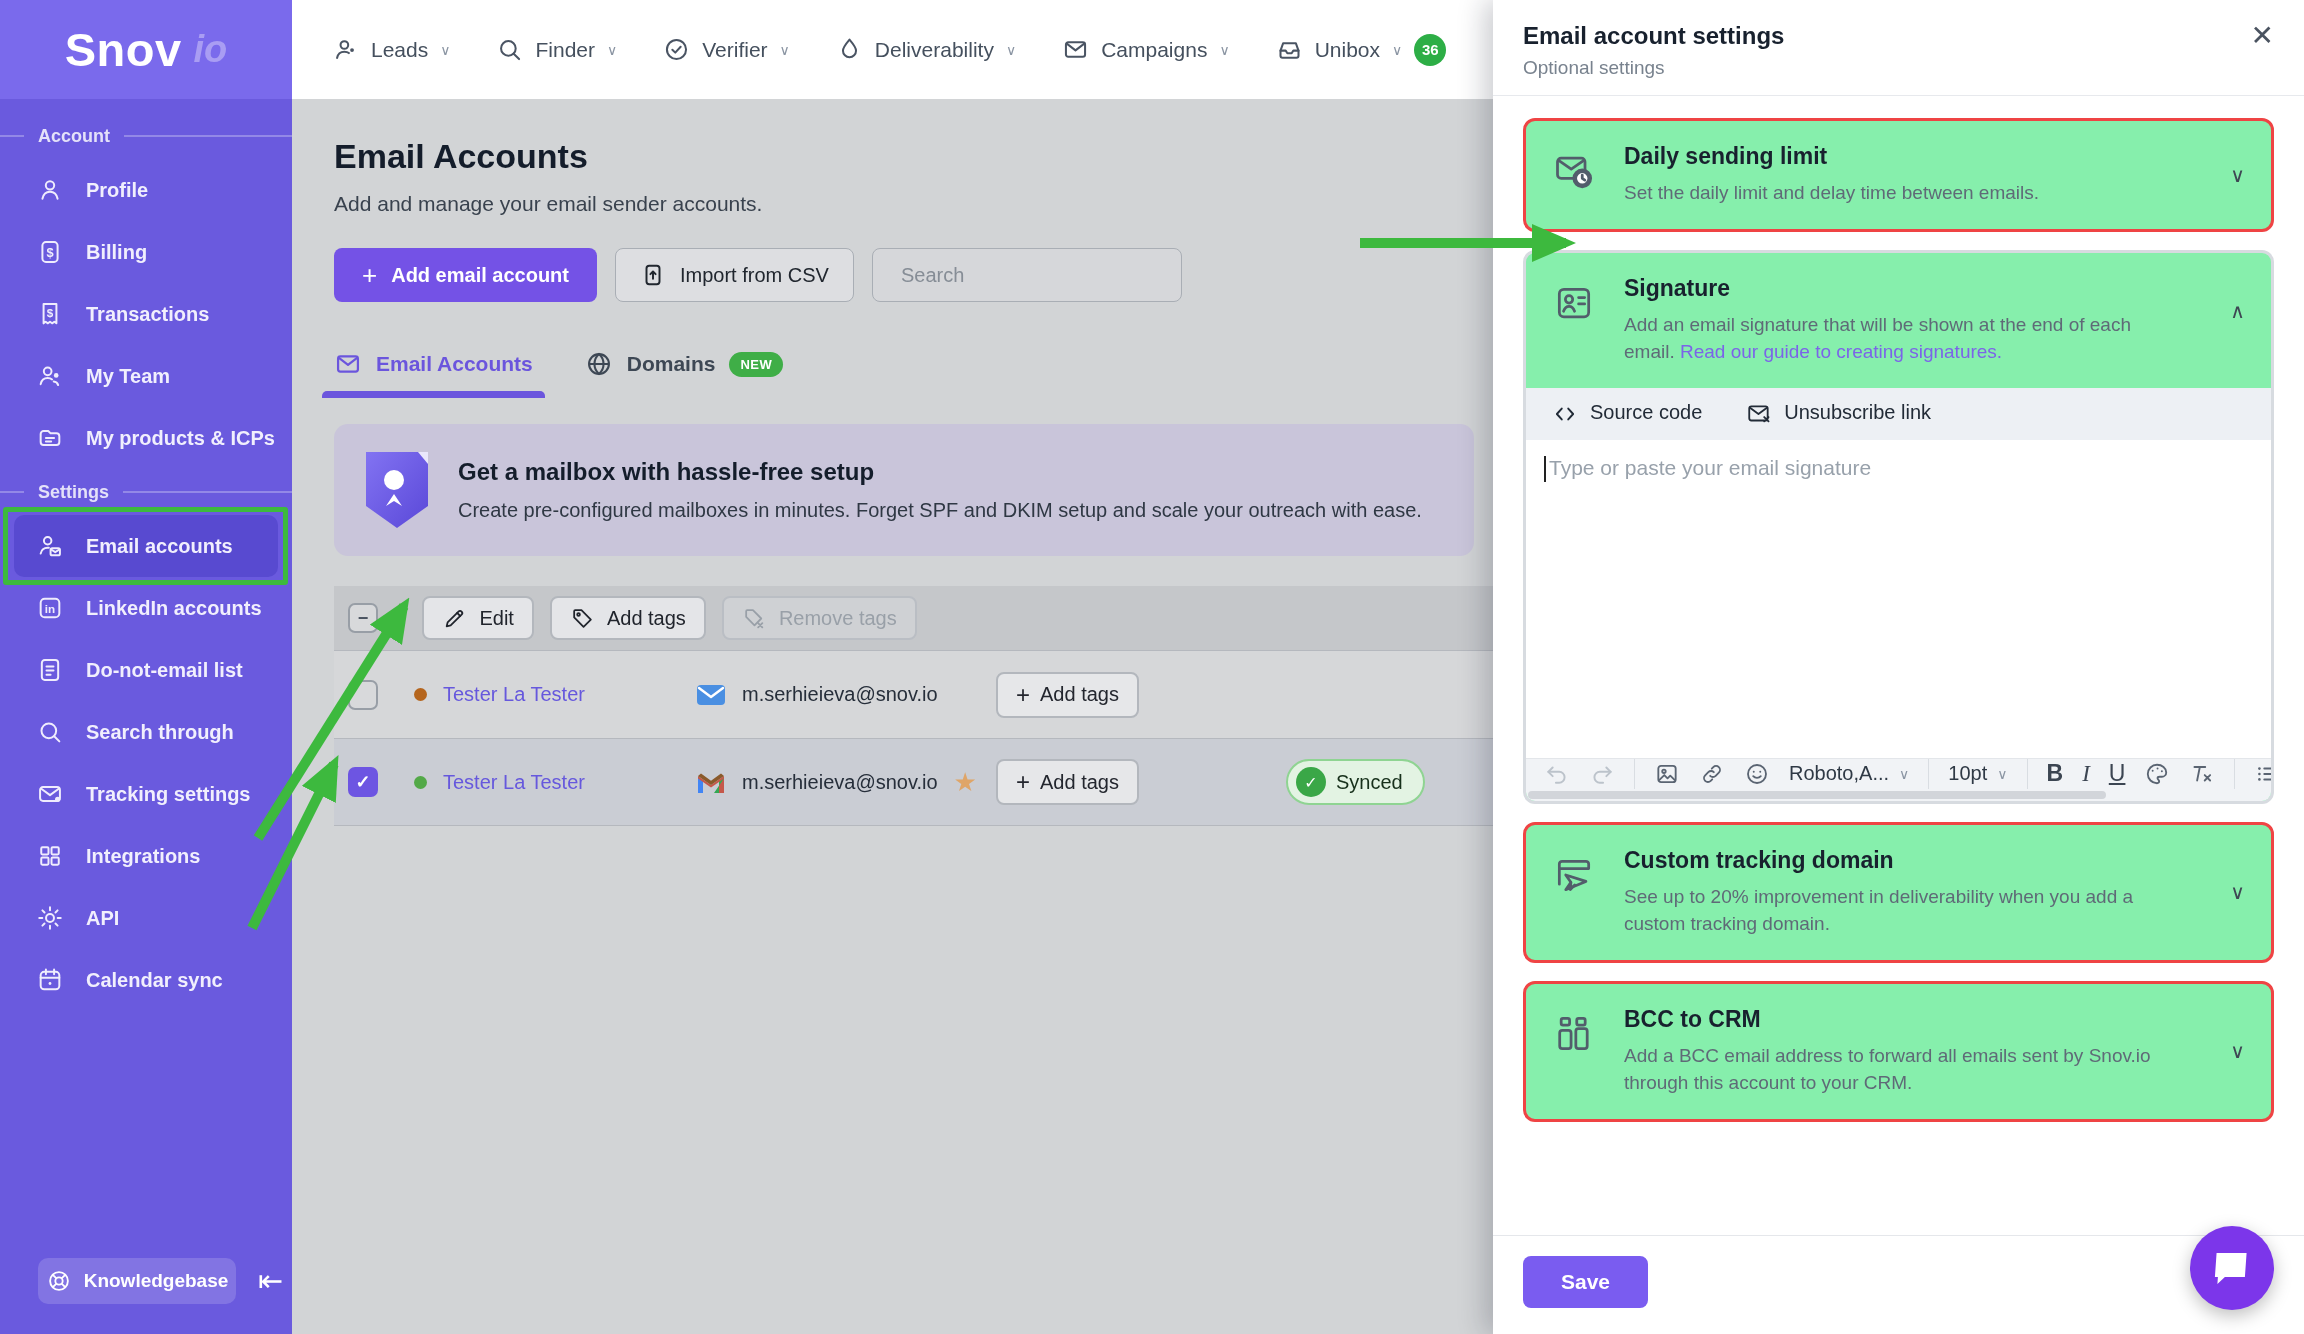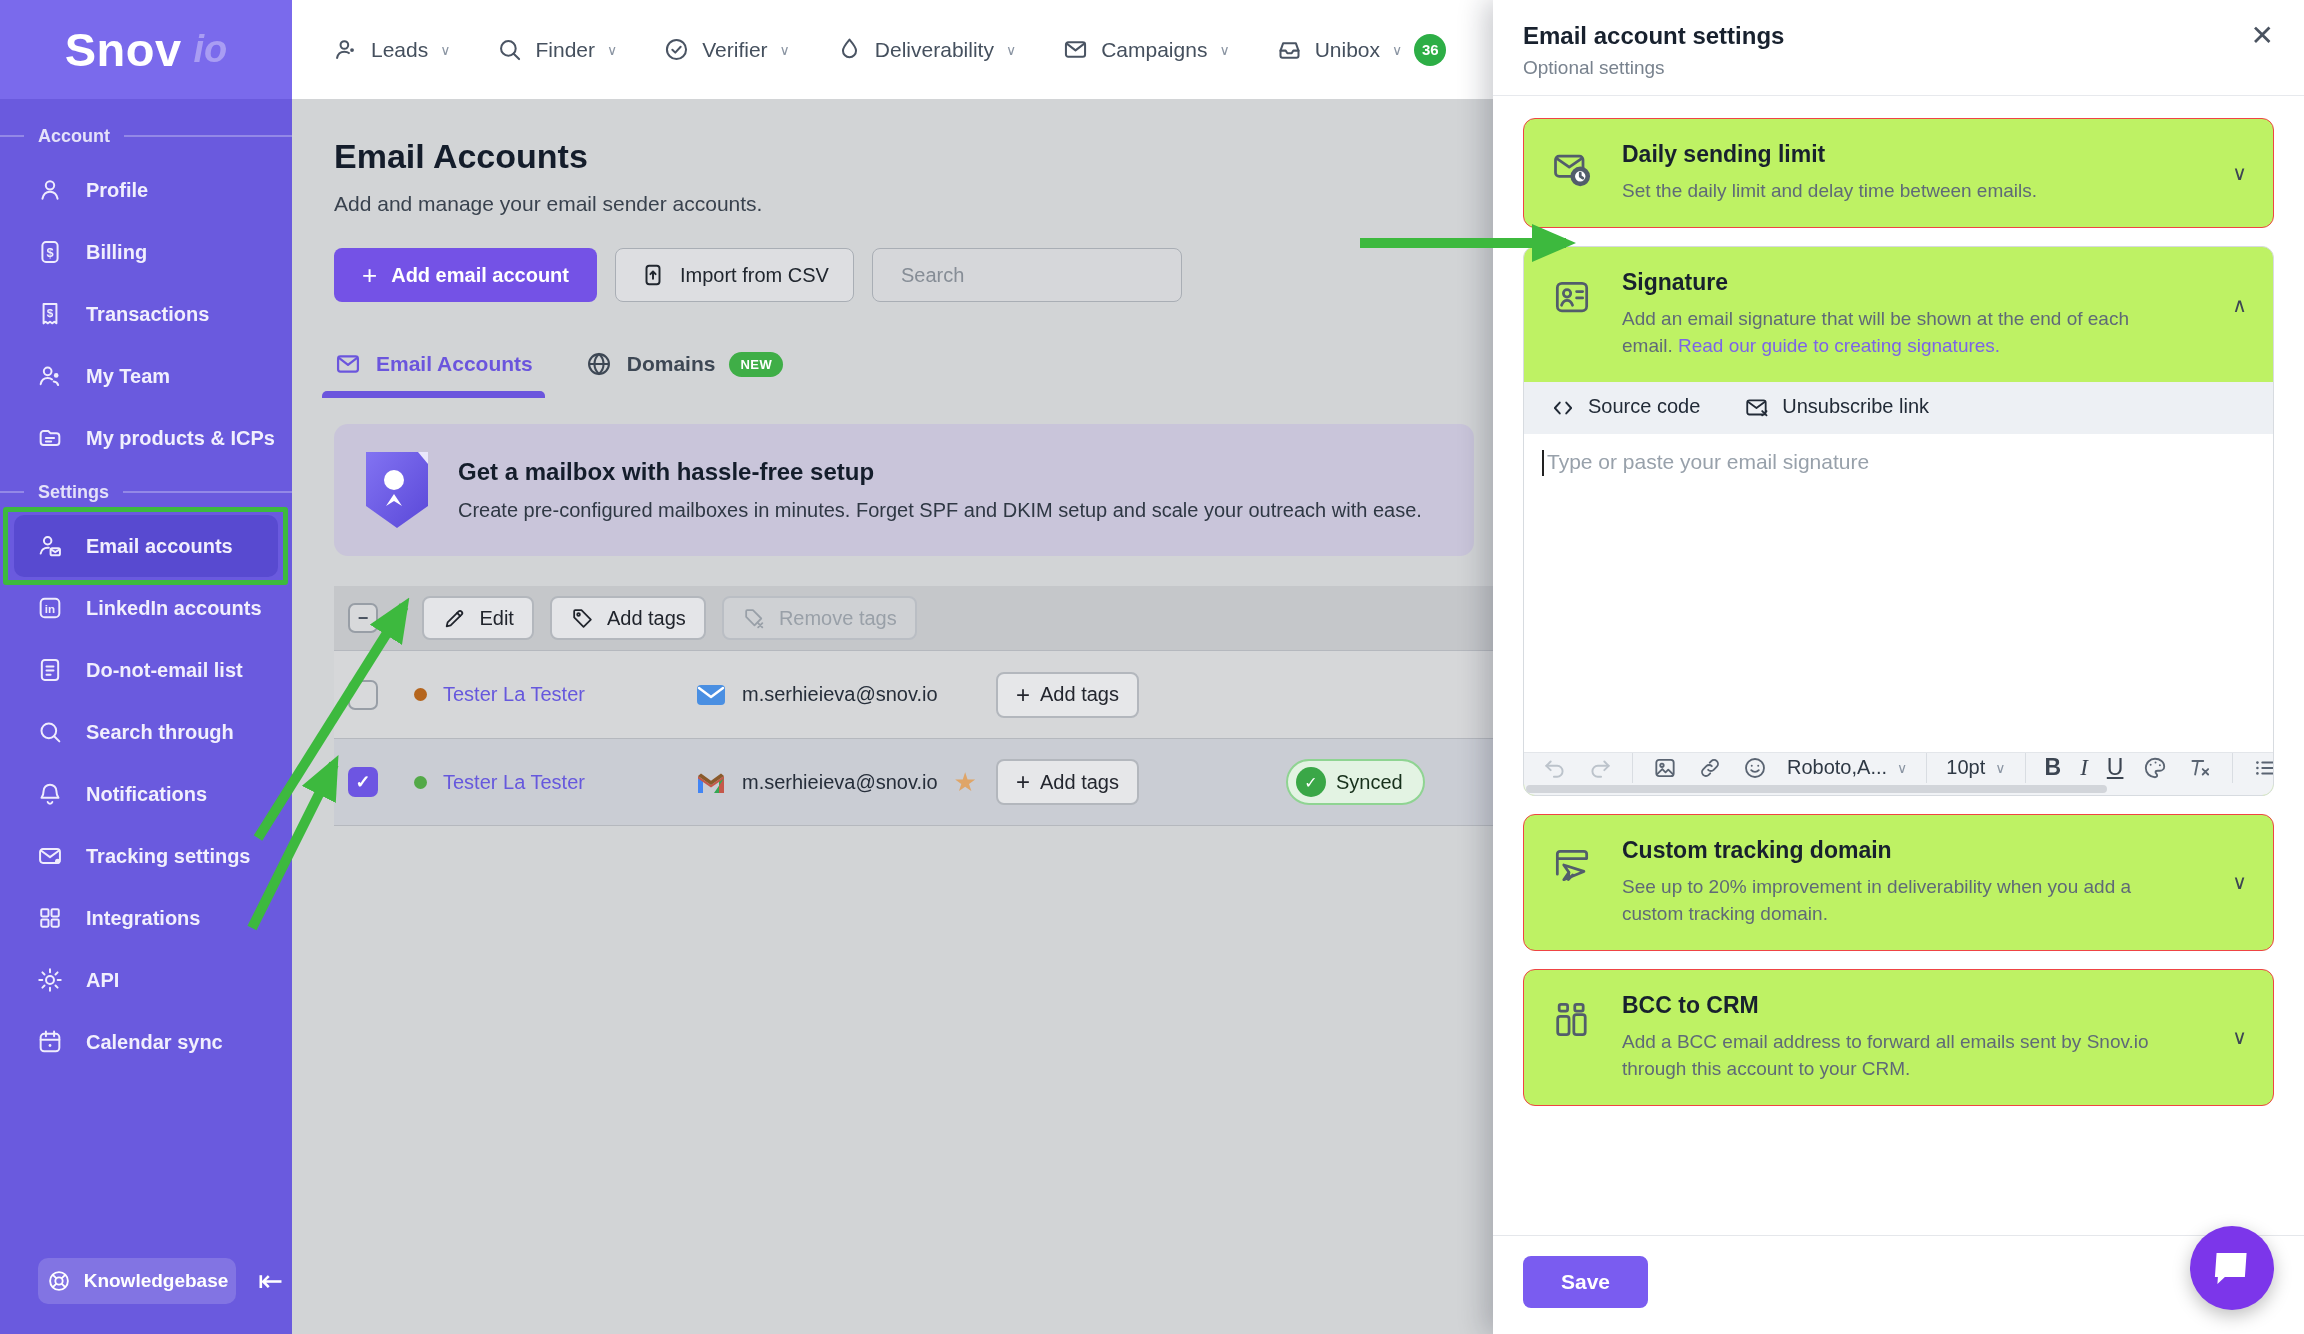--- a/index.html
+++ b/index.html
@@ -79,21 +79,21 @@
   .synced { display:inline-flex; align-items:center; gap:10px; height:46px; border:2px solid #8fd492; background:#e3f3e3; border-radius:999px; padding:0 20px 0 8px; font-size:20px; color:#17301b; font-weight:500; }
   .synced-check { width:30px; height:30px; border-radius:50%; background:#3aa747; color:#fff; display:flex; align-items:center; justify-content:center; font-size:16px; }
 
   
   .panel { position:absolute; top:0; right:0; width:811px; height:100%; background:#fff; box-shadow:-8px 0 26px rgba(20,25,40,.22); z-index:10; display:flex; flex-direction:column; }
   .panel-head { flex:none; padding:22px 30px 16px; position:relative; border-bottom:1px solid #e7e9ed; }
   .panel-title { font-size:24px; font-weight:bold; color:#18212e; }
   .panel-sub { margin-top:7px; font-size:19px; color:#78828e; }
   .close-x { position:absolute; right:30px; top:22px; font-size:28px; color:#4a5360; cursor:pointer; line-height:1; }
   .panel-body { flex:1; padding:22px 30px; display:flex; flex-direction:column; gap:18px; overflow:hidden; }
-  .card { border:1px solid #ef4444; border-radius:12px; background:#bef264; }
+  .card { border:3px solid #ef4444; border-radius:12px; background:#86efac; }
   .card-head { display:flex; gap:24px; padding:22px 26px; position:relative; }
   .card-icon { width:48px; flex:none; color:#525d6b; padding-top:6px; }
   .card-icon svg { width:44px; height:44px; }
   .card-title { font-size:23px; font-weight:bold; color:#18212e; }
   .card-desc { margin-top:9px; font-size:19px; color:#5f6a77; line-height:1.45; padding-right:64px; }
   .card-chev { position:absolute; right:26px; top:50%; transform:translateY(-50%); font-size:20px; color:#3e4753; cursor:pointer; }
   .card.expanded { border-color:#d7dbe0; overflow:hidden; }
   .card.expanded .card-chev { top:58px; }
   .link { color:#7b64e8; cursor:pointer; }
 
@@ -219,29 +219,20 @@
             <svg viewBox="0 0 24 24" fill="none" stroke="currentColor" stroke-width="1.7" stroke-linecap="round">
               <circle cx="11" cy="11" r="6.3"></circle>
               <path d="M15.6 15.6L20 20"></path>
             </svg>
           </span>
         <span>Search through</span>
       </div>
       <div class="side-item">
         <span class="ic">
             <svg viewBox="0 0 24 24" fill="none" stroke="currentColor" stroke-width="1.7" stroke-linecap="round" stroke-linejoin="round">
-              <path d="M12 4a5.5 5.5 0 0 1 5.5 5.5c0 3 .8 4.6 1.8 5.8H4.7c1-1.2 1.8-2.8 1.8-5.8A5.5 5.5 0 0 1 12 4z"></path>
-              <path d="M10 18.8a2.1 2.1 0 0 0 4 0"></path>
-            </svg>
-          </span>
-        <span>Notifications</span>
-      </div>
-      <div class="side-item">
-        <span class="ic">
-            <svg viewBox="0 0 24 24" fill="none" stroke="currentColor" stroke-width="1.7" stroke-linecap="round" stroke-linejoin="round">
               <rect x="3.5" y="6" width="17" height="12" rx="2.5"></rect>
               <path d="M4.5 7.5L12 13l7.5-5.5"></path>
               <circle cx="18.5" cy="16.5" r="2.2" fill="currentColor" stroke="none"></circle>
             </svg>
           </span>
         <span>Tracking settings</span>
       </div>
       <div class="side-item">
         <span class="ic">
             <svg viewBox="0 0 24 24" fill="none" stroke="currentColor" stroke-width="1.7">

